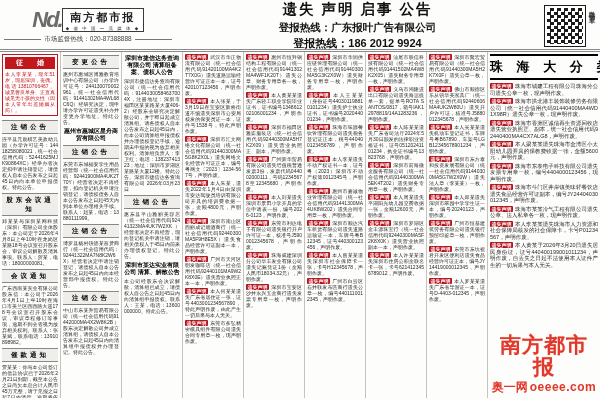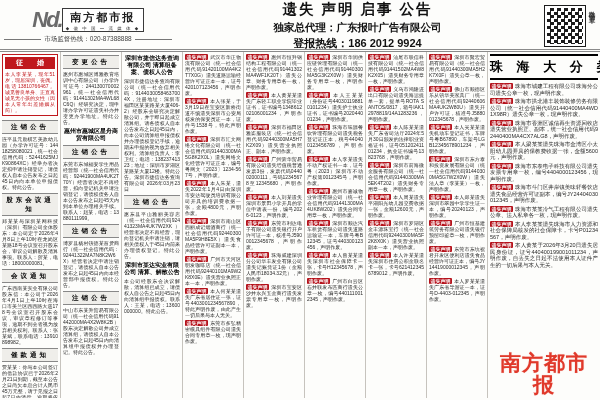--- a/index.html
+++ b/index.html
@@ -63,21 +63,21 @@
         <span class="nd-logo">Nd.</span>
         <div class="paper-box">
           <div class="paper-name">南方都市报</div>
           <div class="slogan">◆ 做 中 国 一 流 媒 体 ◆</div>
         </div>
       </div>
       <div class="hotline-row">市场监督热线：020-87388888</div>
     </div>
     <div class="mast-right">
       <div class="cats">遗失 声明 启事 公告</div>
-      <div class="agent">独家总代理：广东报叶广告有限公司</div>
+      <div class="agent">登报热线：广东报叶广告有限公司</div>
       <div class="phone">登报热线：186 2012 9924</div>
     </div>
     <div class="qr-wrap">
       <div class="qr"></div>
       <div class="qr-caption">微信下单</div>
     </div>
   </header>
   <main class="body-columns">
       <div class="col">
         <div class="red-ad">
@@ -167,16 +167,17 @@
         <p class="body-text"><span class="lost-label">遗失声明</span>珠海市拱北港丰装饰装修劳务有限公司（统一社会信用代码91440400MA4WD1X98R）遗失公章一枚，现声明作废。</p>
         <p class="body-text"><span class="lost-label">遗失声明</span>珠海市香洲区诚信再生资源回收店遗失营业执照正、副本，统一社会信用代码92440400MA4CX7ALG8，声明作废。</p>
         <p class="body-text"><span class="lost-label">遗失声明</span>本人梁某某遗失珠海市金湾区小太阳幼儿园开具的保教费收据一张，金额5600元，声明作废。</p>
         <p class="body-text"><span class="lost-label">遗失声明</span>珠海市东泰电子科技有限公司遗失发票专用章一枚，编号4404000123456，现声明作废。</p>
         <p class="body-text"><span class="lost-label">遗失声明</span>珠海市斗门区井岸镇美味轩餐饮店遗失食品经营许可证副本，编号JY24404030012345，声明作废。</p>
         <p class="body-text"><span class="lost-label">遗失声明</span>珠海市某某冷气工程有限公司遗失公章、法人私章各一枚，现声明作废。</p>
         <p class="body-text"><span class="lost-label">遗失声明</span>本人李某某遗失珠海市人力资源和社会保障局核发的社会保障卡，卡号P01234567，声明作废。</p>
         <p class="body-text"><span class="lost-label">遗失声明</span>本人黄某于2026年3月20日遗失居民身份证，证号440400199001011234，声明作废，自丢失之日起不法使用本人证件产生的一切后果与本人无关。</p>
         <div class="footer-logo">
           <div class="smp-logo">南方都市报</div>
+          <div class="oeeee"><span class="oeeee-name">奥一网</span><span class="oeeee-url">oeeee.com</span></div>
         </div>
       </div>
     </main>
 </div>
 
 </body></html>

